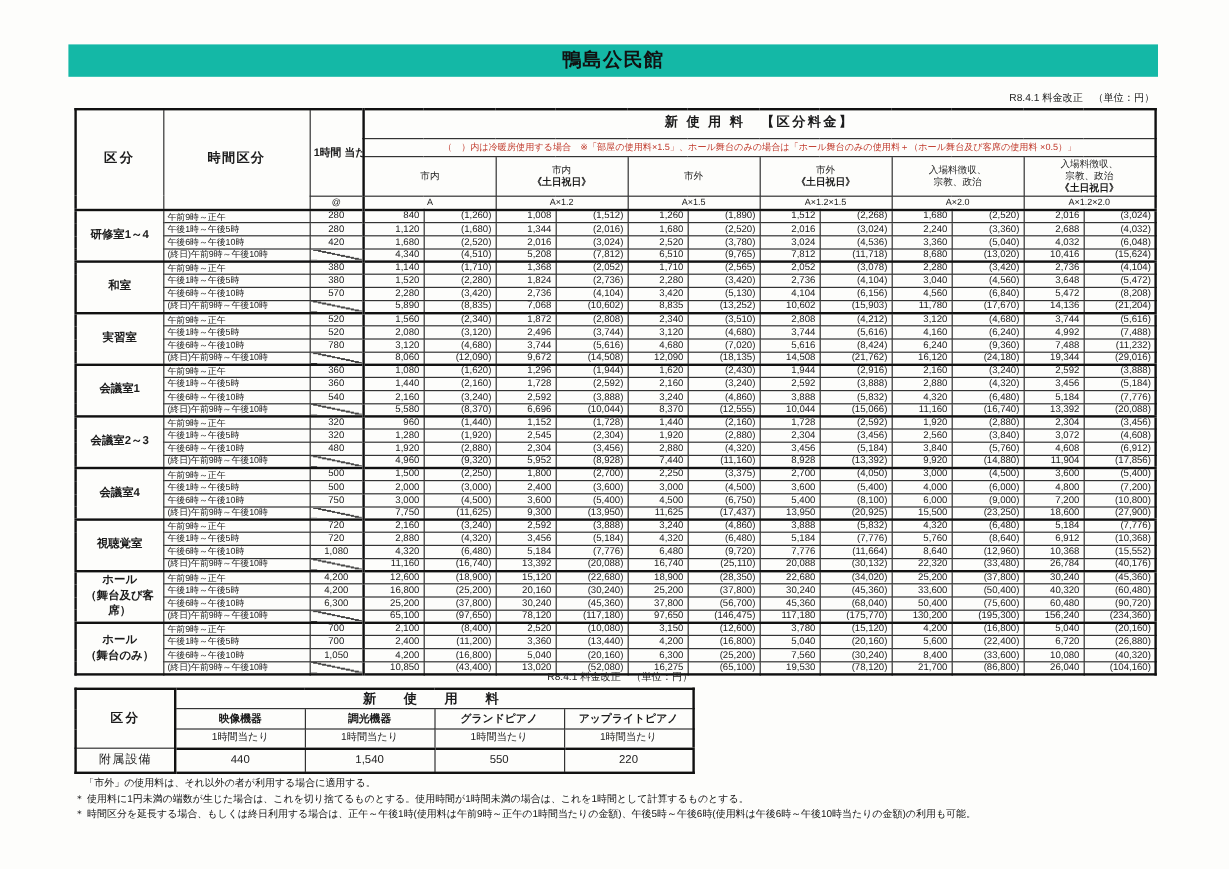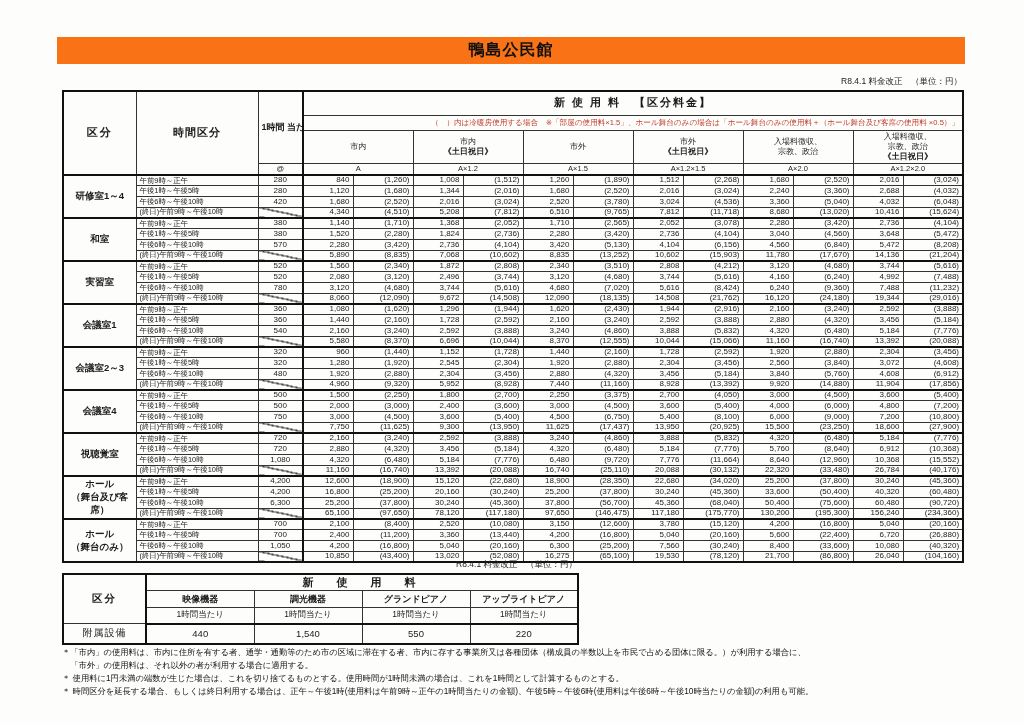--- a/index.html
+++ b/index.html
@@ -69,21 +69,21 @@
   .e-unit { font-size:8.5px; border-bottom:2px solid #111 !important; }
   .e-rowlabel { font-size:10px; letter-spacing:1px; border-right:2px solid #111 !important; }
   .e-fee { text-align:right; font-size:9.5px; padding-right:10px; }
   
   .footnotes { position:absolute; left:62px; top:646px; width:910px; }
   .footnotes .fn { font-size:8.3px; line-height:13px; color:#111; white-space:nowrap; }
 </style>
 </head>
 <body>
 
-<div class="banner" style="background: #f97316;">
+<div class="banner" style="background: #14b8a6;">
   <span class="ttl">鴨島公民館</span>
 </div>
 
 <div class="rev-note rev-main">R8.4.1 料金改正　（単位：円）</div>
 
 <table class="fee-table" id="main-table">
   <colgroup id="main-colgroup">
       <col style="width: 73px;">
       <col style="width: 122px;">
       <col style="width: 45px;">
@@ -102,21 +102,21 @@
     </colgroup>
   <thead>
     <tr class="hr1">
       <td class="h h-cat" rowspan="4">区分</td>
       <td class="h h-time" rowspan="4">時間区分</td>
       <td class="h h-perhour" rowspan="3">1時間
 当たり</td>
       <td class="h h-title" colspan="12">新 使 用 料　【区分料金】</td>
     </tr>
     <tr class="hr2">
-      <td class="h h-rednote rednote" colspan="12" style="color: rgb(192, 57, 43); text-align: right;">（　）内は冷暖房使用する場合　※「部屋の使用料×1.5」、ホール舞台のみの場合は「ホール舞台のみの使用料＋（ホール舞台及び客席の使用料 ×0.5）」</td>
+      <td class="h h-rednote rednote" colspan="12" style="color: rgb(192, 57, 43);">（　）内は冷暖房使用する場合　※「部屋の使用料×1.5」、ホール舞台のみの場合は「ホール舞台のみの使用料＋（ホール舞台及び客席の使用料 ×0.5）」</td>
     </tr>
     <tr class="hr3" id="group-row">
         <td class="h gcell" colspan="2">
           <div class="glabel">市内</div>
         </td>
         <td class="h gcell" colspan="2">
           <div class="glabel">市内</div>
           <div class="gsub">《土日祝日》</div>
         </td>
         <td class="h gcell" colspan="2">
@@ -784,17 +784,16 @@
     <td class="e-rowlabel">附属設備</td>
     <td class="e-fee">440</td>
     <td class="e-fee">1,540</td>
     <td class="e-fee">550</td>
     <td class="e-fee">220</td>
   </tr>
 </tbody>
   </table>
 
 <div class="footnotes" id="footnotes">
-    <div class="fn">＊「市内」の使用料は、市内に住所を有する者、通学・通勤等のため市の区域に滞在する者、市内に存する事業所又は各種団体（構成員の半数以上を市民で占める団体に限る。）が利用する場合に、</div>
     <div class="fn">　「市外」の使用料は、それ以外の者が利用する場合に適用する。</div>
     <div class="fn">＊ 使用料に1円未満の端数が生じた場合は、これを切り捨てるものとする。使用時間が1時間未満の場合は、これを1時間として計算するものとする。</div>
     <div class="fn">＊ 時間区分を延長する場合、もしくは終日利用する場合は、正午～午後1時(使用料は午前9時～正午の1時間当たりの金額)、午後5時～午後6時(使用料は午後6時～午後10時当たりの金額)の利用も可能。</div>
   </div>
 
 </body></html>

